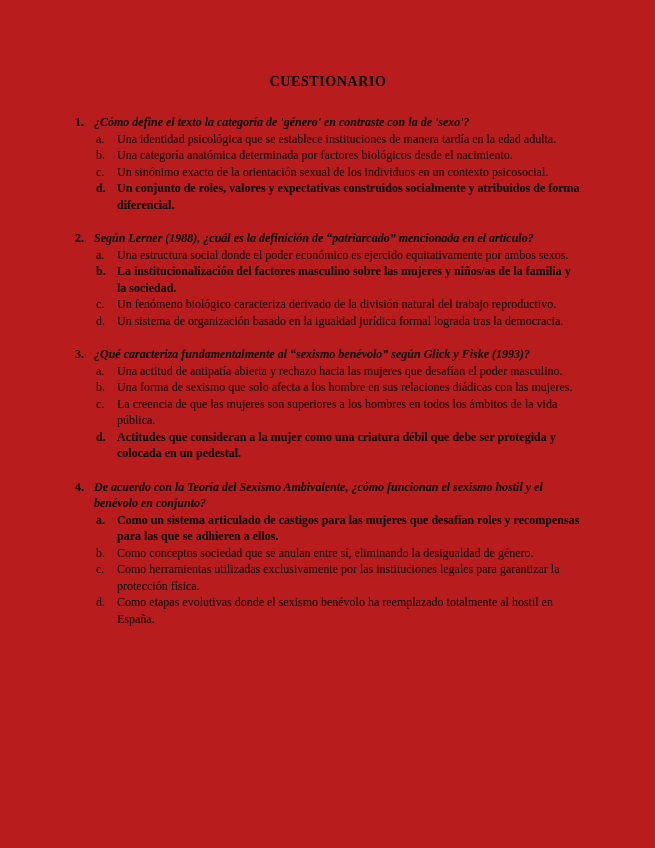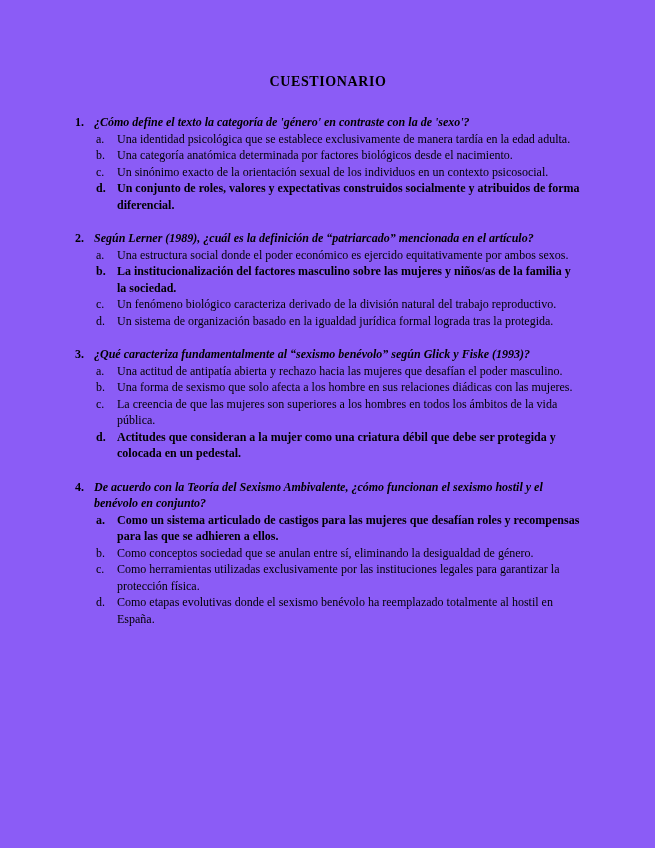--- a/index.html
+++ b/index.html
@@ -12,21 +12,21 @@
     height: 848px;
     font-family: "Liberation Serif", "DejaVu Serif", serif;
     color: #000000;
     -webkit-font-smoothing: antialiased;
   }
   .page {
     box-sizing: border-box;
     width: 655px;
     height: 848px;
     padding: 74px 74px 0 75px;
-    background: #8b5cf6;
+    background: #b91c1c;
     overflow: hidden;
   }
   .doc-title {
     margin: 0 0 24px 0;
     text-align: center;
     font-size: 14px;
     font-weight: bold;
     letter-spacing: 0.6px;
   }
   .question {
@@ -73,58 +73,58 @@
   <h1 class="doc-title">CUESTIONARIO</h1>
 
   <section class="question">
     <div class="q-head">
       <span class="q-num">1.</span>
       <span class="q-text">¿Cómo define el texto la categoría de 'género' en contraste con la de 'sexo'?</span>
     </div>
     <ul class="options">
       <li class="option">
         <span class="opt-letter">a.</span>
-        <span class="opt-text">Una identidad psicológica que se establece exclusivamente de manera tardía en la edad adulta.</span>
+        <span class="opt-text">Una identidad psicológica que se establece instituciones de manera tardía en la edad adulta.</span>
       </li>
       <li class="option">
         <span class="opt-letter">b.</span>
         <span class="opt-text">Una categoría anatómica determinada por factores biológicos desde el nacimiento.</span>
       </li>
       <li class="option">
         <span class="opt-letter">c.</span>
         <span class="opt-text">Un sinónimo exacto de la orientación sexual de los individuos en un contexto psicosocial.</span>
       </li>
       <li class="option bold">
         <span class="opt-letter">d.</span>
         <span class="opt-text">Un conjunto de roles, valores y expectativas construidos socialmente y atribuidos de forma diferencial.</span>
       </li>
     </ul>
   </section>
 
   <section class="question">
     <div class="q-head">
       <span class="q-num">2.</span>
-      <span class="q-text">Según Lerner (1989), ¿cuál es la definición de “patriarcado” mencionada en el artículo?</span>
+      <span class="q-text">Según Lerner (1988), ¿cuál es la definición de “patriarcado” mencionada en el artículo?</span>
     </div>
     <ul class="options">
       <li class="option">
         <span class="opt-letter">a.</span>
         <span class="opt-text">Una estructura social donde el poder económico es ejercido equitativamente por ambos sexos.</span>
       </li>
       <li class="option bold">
         <span class="opt-letter">b.</span>
         <span class="opt-text">La institucionalización del factores masculino sobre las mujeres y niños/as de la familia y la sociedad.</span>
       </li>
       <li class="option">
         <span class="opt-letter">c.</span>
         <span class="opt-text">Un fenómeno biológico caracteriza derivado de la división natural del trabajo reproductivo.</span>
       </li>
       <li class="option">
         <span class="opt-letter">d.</span>
-        <span class="opt-text">Un sistema de organización basado en la igualdad jurídica formal lograda tras la protegida.</span>
+        <span class="opt-text">Un sistema de organización basado en la igualdad jurídica formal lograda tras la democracia.</span>
       </li>
     </ul>
   </section>
 
   <section class="question">
     <div class="q-head">
       <span class="q-num">3.</span>
       <span class="q-text">¿Qué caracteriza fundamentalmente al “sexismo benévolo” según Glick y Fiske (1993)?</span>
     </div>
     <ul class="options">

